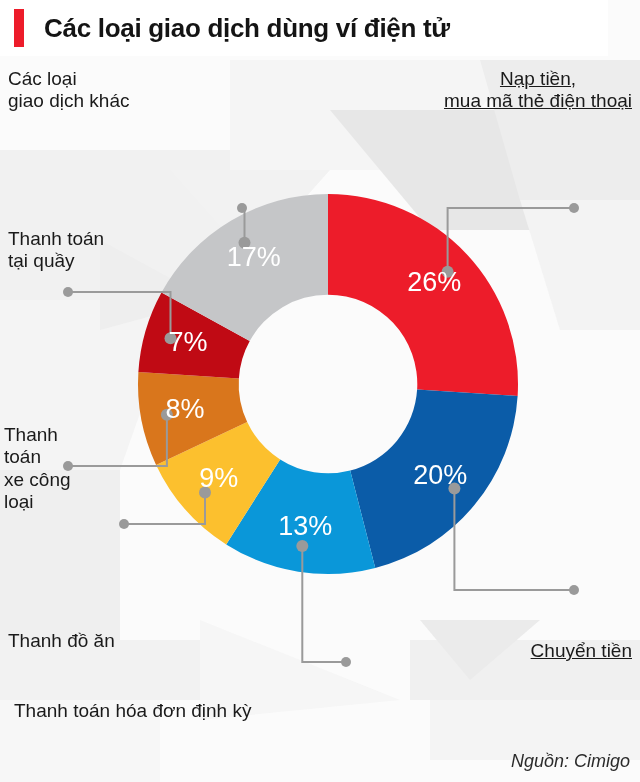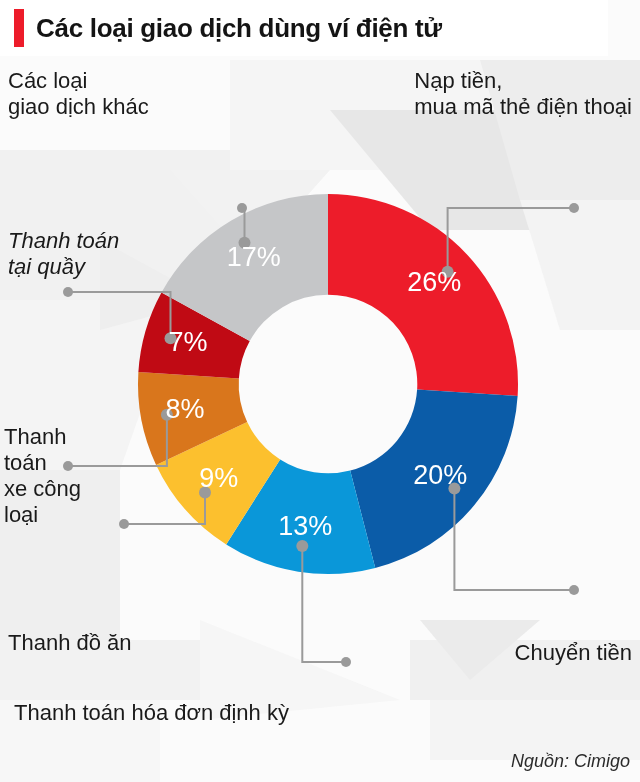--- a/index.html
+++ b/index.html
@@ -16,21 +16,21 @@
     overflow: hidden;
   }
 
   
   #watermark { position: absolute; inset: 0; z-index: 0; pointer-events: none; }
 
   
   #header {
     position: absolute; left: 0; top: 0; width: 608px; height: 56px;
     background: #ffffff; z-index: 5;
-    display: flex; align-items: center;
+    display: flex; align-items: center; gap: 8px;
   }
   #title-accent {
     width: 10px; height: 38px; margin-left: 14px; margin-right: 12px;
     background: #ED1C2A; flex: 0 0 auto;
   }
   #page-title {
     font-size: 26px; font-weight: bold; color: #141414;
     letter-spacing: -0.3px; white-space: nowrap;
     line-height: 1;
   }
@@ -46,29 +46,29 @@
     font-size: 27px; font-weight: normal; text-anchor: middle;
     dominant-baseline: middle;
   }
 
   .leader-line { stroke: #9a9a9a; stroke-width: 2; fill: none; }
   .leader-dot  { fill: #9a9a9a; }
 
   
   .label {
     position: absolute; z-index: 6;
-    font-size: 22px; font-weight: normal; color: #1a1a1a;
+    font-size: 19px; font-weight: normal; color: #1a1a1a;
     line-height: 1.18; white-space: pre-line;
   }
-  .label.right { text-align: left; }
+  .label.right { text-align: center; text-decoration: underline; }
   .label.left  { text-align: left; }
 
   #label-other          { left: 8px;  top: 68px;  }
   #label-topup          { right: 8px; top: 68px;  }
-  #label-counter        { left: 8px;  top: 228px; font-style: italic; }
+  #label-counter        { left: 8px;  top: 228px; }
   #label-ridehail       { left: 4px;  top: 424px; }
   #label-food           { left: 8px;  top: 630px; }
   #label-bills          { left: 14px; top: 700px; }
   #label-transfer       { right: 8px; top: 640px; }
 
   #source-note {
     position: absolute; right: 10px; bottom: 10px; z-index: 6;
     font-size: 18px; font-style: italic; color: #2b2b2b;
   }
 </style>

